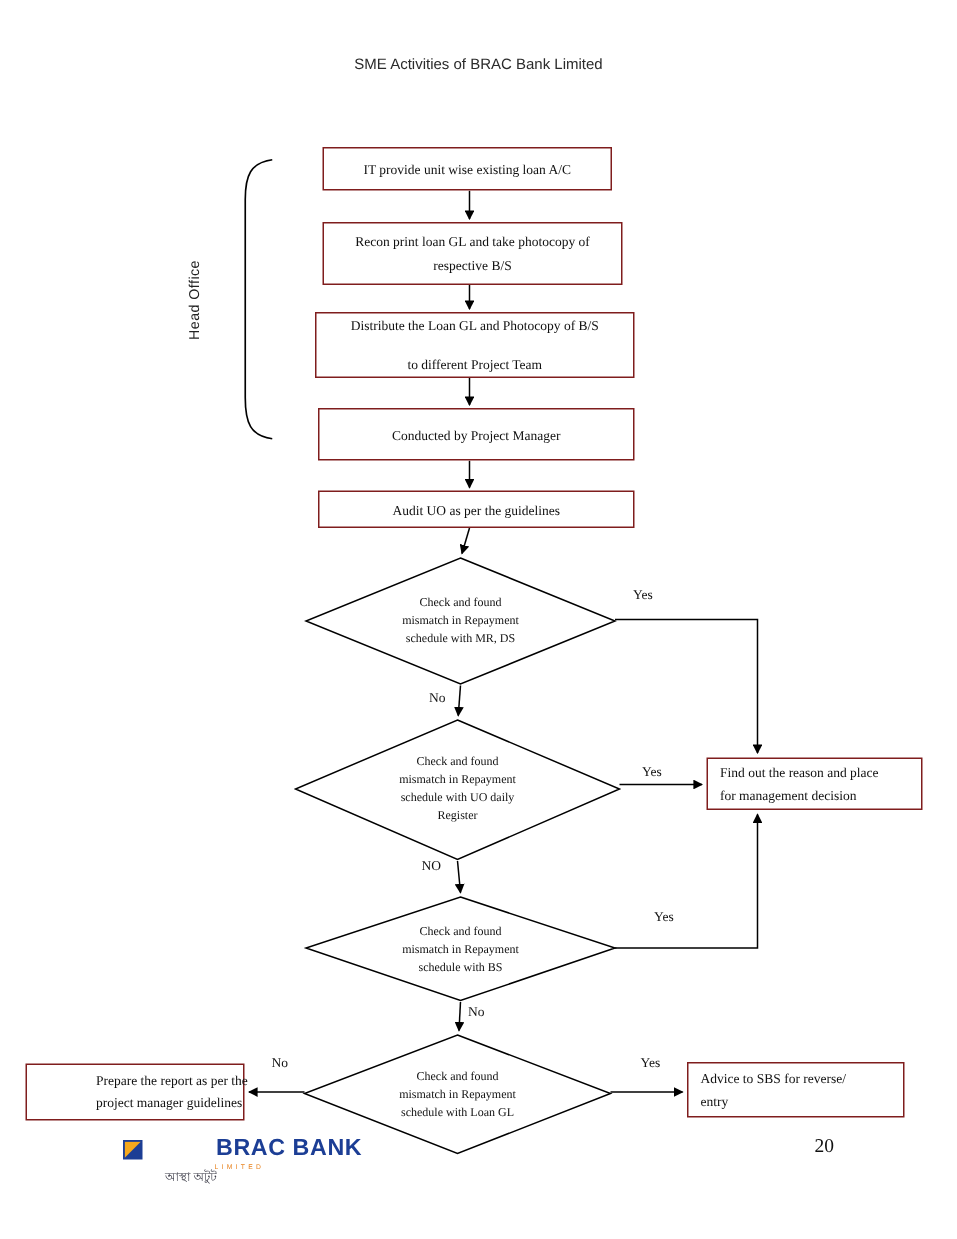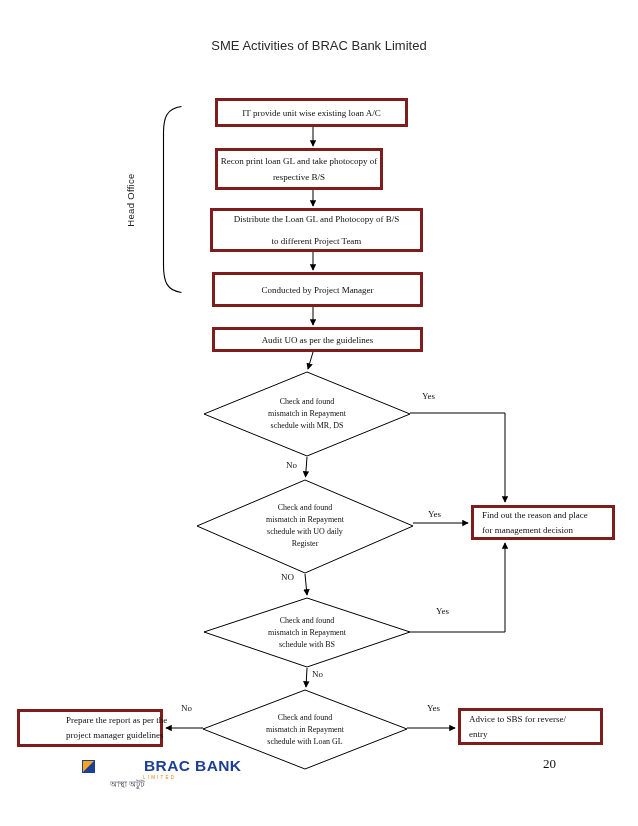--- a/index.html
+++ b/index.html
@@ -2,38 +2,38 @@
 <html><head>
 <meta charset="utf-8">
 <style>
   html,body{margin:0;padding:0;background:#fff;}
   #page{
     position:relative; width:638px; height:826px; background:#ffffff;
     font-family:"Liberation Serif", serif; color:#141414; overflow:hidden;
   }
   #doc-header{
     position:absolute; left:0; top:38px; width:638px; text-align:center;
-    font-family:"Liberation Sans", sans-serif; font-size:13px; color:#2b2b2b;
+    font-family:"Liberation Sans", sans-serif; font-size:10px; color:#2b2b2b;
   }
   #section-title{
     position:absolute; left:75px; top:71px;
     font-size:12px; font-weight:bold; color:#111;
   }
   #page-number{
     position:absolute; left:543px; top:756px; font-size:13px; color:#111;
   }
   #head-office-label{
     position:absolute; left:130px; top:200px;
     transform:translate(-50%,-50%) rotate(-90deg);
     font-family:"Liberation Sans", sans-serif; font-size:9.5px; color:#222;
     white-space:nowrap; letter-spacing:0.3px;
   }
   svg.overlay{position:absolute; left:0; top:0; z-index:0;}
   .box{
-    position:absolute; box-sizing:border-box; border:3px solid #7f1d1d; background:#fff;
+    position:absolute; box-sizing:border-box; border:1px solid #7f1d1d; background:#fff;
     display:flex; flex-direction:column; align-items:center; justify-content:center;
     font-size:9px; line-height:16px; text-align:center; z-index:2; color:#111;
   }
   .box .bl{display:block; white-space:nowrap;}
   .box.left-align{align-items:flex-start; text-align:right; padding-left:8px; line-height:15px;}
   .dtext{
     position:absolute; display:flex; flex-direction:column; align-items:center; justify-content:center;
     font-size:8px; line-height:12px; text-align:center; z-index:2; color:#111;
   }
   .lbl{position:absolute; font-size:9px; z-index:2; color:#111;}
@@ -87,21 +87,21 @@
       <path d="M203 728 L166 728"></path>
       <path d="M407 728 L455 728"></path>
     </g>
   </svg>
 
   <div id="head-office-label">Head Office</div>
 
   <div class="box" style="left:215px; top:98px; width:193px; height:29px;">
     <span class="bl">IT provide unit wise existing loan A/C</span>
   </div>
-  <div class="box" style="left:215px; top:148px; width:168px; height:42px;">
+  <div class="box" style="left:215px; top:148px; width:200px; height:42px;">
     <span class="bl">Recon print loan GL and take photocopy of</span>
     <span class="bl">respective B/S</span>
   </div>
   <div class="box" style="left:210px; top:208px; width:213px; height:44px;justify-content:space-between;">
     <span class="bl">Distribute the Loan GL and Photocopy of B/S</span>
     <span class="bl">to different Project Team</span>
   </div>
   <div class="box" style="left:212px; top:272px; width:211px; height:35px;">
     <span class="bl">Conducted by Project Manager</span>
   </div>

